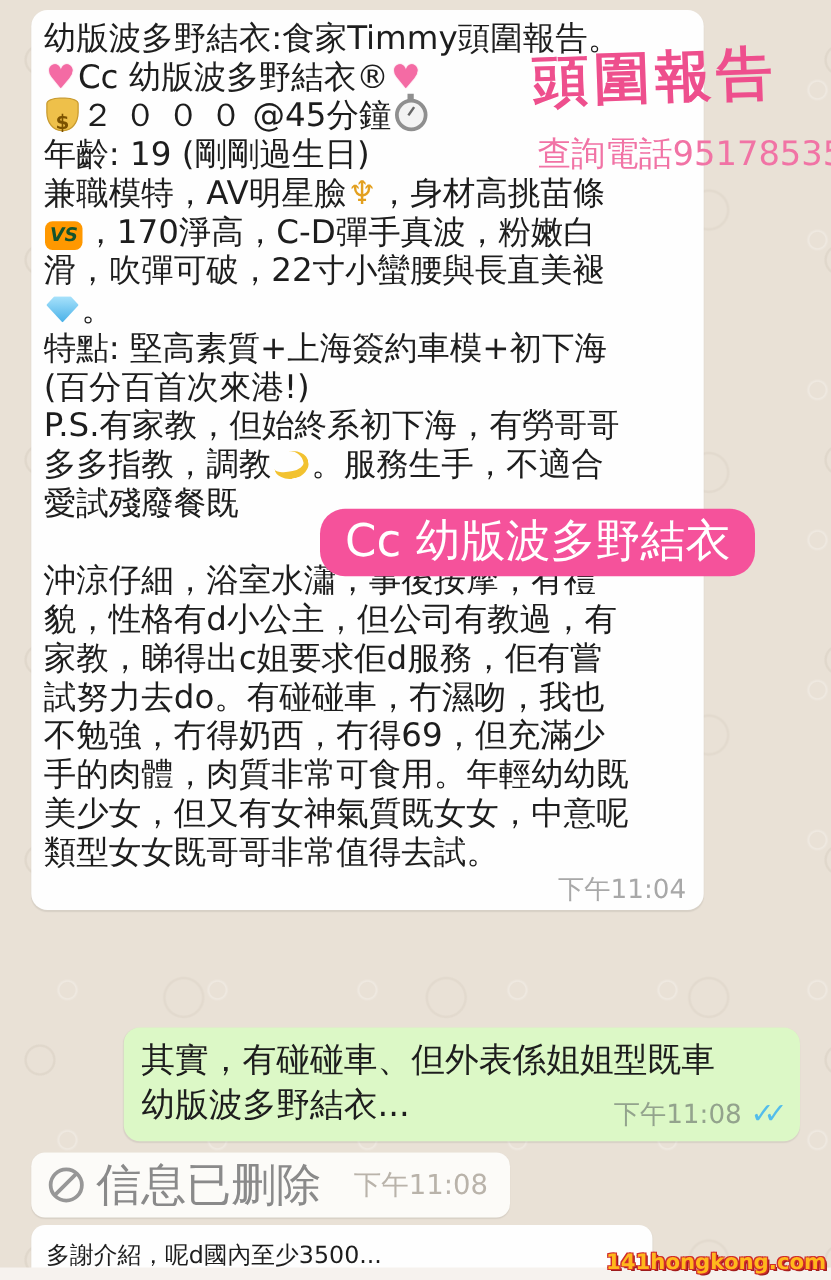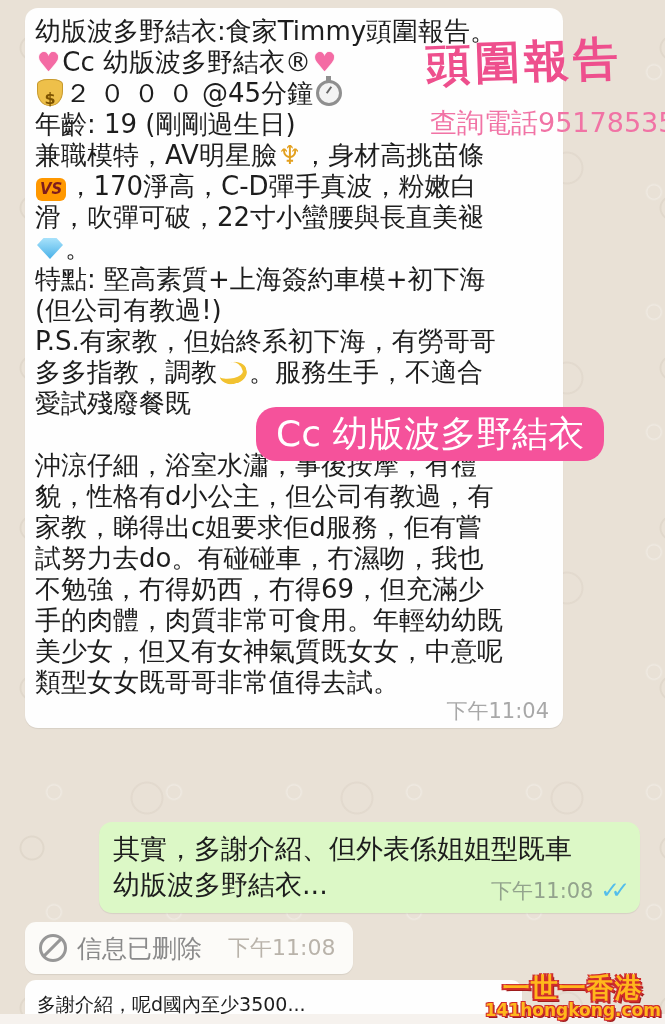--- a/index.html
+++ b/index.html
@@ -39,21 +39,21 @@
   .msg-out .meta{position:absolute;right:10px;bottom:8px;font-size:21px;color:#93a38d;}
   .checks{color:#53bdeb;font-size:23px;letter-spacing:-9px;margin-left:7px;padding-right:9px;font-weight:bold;}
 
   
   .msg-deleted{left:25px;top:922px;height:52px;display:inline-flex;align-items:center;
     gap:10px;padding:0 18px 0 14px;background:#fcfbf8;border-radius:11px;}
   .prohibit-icon{position:relative;display:inline-block;width:22px;height:22px;
     border:3px solid #979797;border-radius:50%;flex:0 0 auto;}
   .prohibit-icon::before{content:"";position:absolute;left:9px;top:-2px;width:3px;height:25px;
     background:#979797;transform:rotate(45deg);}
-  .deleted-label{font-size:25px;color:#8a8a8a;}
+  .deleted-label{font-size:36px;color:#8a8a8a;}
   .msg-deleted .time{font-size:22px;color:#b9b3aa;margin-left:16px;}
 
   
   .msg-last{left:25px;top:980px;width:497px;padding:7px 12px 10px 12px;border-radius:11px;}
   .msg-last .ln{font-size:19px;line-height:34px;white-space:nowrap;}
 
   .footer-strip{position:absolute;left:0;bottom:0;width:100%;height:10px;background:#f6f2ee;z-index:1;}
 
   
   .site-mark{position:absolute;right:4px;bottom:4px;z-index:8;text-align:center;line-height:1.05;}
@@ -66,21 +66,21 @@
   .e-heart{color:#f46ba4;text-shadow:0 0 1px #ef5e9c;padding:0 2px;}
   .e-moneybag{display:inline-block;width:24px;height:25px;background:#eec04a;border:1px solid #c89a2e;
     border-radius:11px 11px 12px 12px / 5px 5px 15px 15px;position:relative;vertical-align:-4px;margin:0 2px;}
   .e-moneybag i{position:absolute;left:0;right:0;top:3px;text-align:center;font-style:normal;
     font-weight:bold;color:#7c5200;font-size:16px;}
   .e-stopwatch{display:inline-block;width:20px;height:20px;border:3px solid #8f8f8f;border-radius:50%;
     background:#f3f3f3;position:relative;vertical-align:-4px;margin:0 3px;}
   .e-stopwatch::before{content:"";position:absolute;left:7px;top:-7px;width:5px;height:5px;background:#8f8f8f;}
   .e-stopwatch::after{content:"";position:absolute;left:9px;top:3px;width:2px;height:8px;background:#666;transform:rotate(35deg);}
   .e-trident{color:#e3a01f;font-weight:bold;padding:0 1px;}
-  .e-vs{display:inline-block;background:#ff9800;color:#7f1d1d;font-weight:bold;font-style:italic;
+  .e-vs{display:inline-block;background:#ff9800;color:#14532d;font-weight:bold;font-style:italic;
     font-size:15px;line-height:15px;padding:4px 4px;border-radius:6px;vertical-align:1px;margin:0 1px;}
   .e-gem{display:inline-block;width:26px;height:21px;vertical-align:-2px;margin:0 2px;
     background:linear-gradient(180deg,#a8e2fb,#49b1e8);
     -webkit-clip-path:polygon(25% 0,75% 0,100% 33%,50% 100%,0 33%);
     clip-path:polygon(25% 0,75% 0,100% 33%,50% 100%,0 33%);}
   .e-banana{display:inline-block;width:24px;height:16px;border-radius:50%;
     border-bottom:6px solid #f2c230;border-right:4px solid #f2c230;
     transform:rotate(-12deg);vertical-align:-3px;margin:0 2px;}
 </style>
 </head>
@@ -93,21 +93,21 @@
     <div class="msg-lines">
         <div class="ln">幼版波多野結衣:食家Timmy頭圍報告。</div>
         <div class="ln"><span class="e-heart">♥</span>Cc 幼版波多野結衣®<span class="e-heart">♥</span></div>
         <div class="ln"><span class="e-moneybag"><i>$</i></span>２ ０ ０ ０ @45分鐘<span class="e-stopwatch"></span></div>
         <div class="ln">年齡: 19 (剛剛過生日)</div>
         <div class="ln">兼職模特，AV明星臉<span class="e-trident">♆</span>，身材高挑苗條</div>
         <div class="ln"><span class="e-vs">VS</span>，170淨高，C-D彈手真波，粉嫩白</div>
         <div class="ln">滑，吹彈可破，22寸小蠻腰與長直美褪</div>
         <div class="ln"><span class="e-gem"></span>。</div>
         <div class="ln">特點: 堅高素質+上海簽約車模+初下海</div>
-        <div class="ln">(但公司有教過!)</div>
+        <div class="ln">(百分百首次來港!)</div>
         <div class="ln">P.S.有家教，但始終系初下海，有勞哥哥</div>
         <div class="ln">多多指教，調教<span class="e-banana"></span>。服務生手，不適合</div>
         <div class="ln">愛試殘廢餐既</div>
         <div class="ln">&nbsp;</div>
         <div class="ln">沖涼仔細，浴室水瀟，事後按摩，有禮</div>
         <div class="ln">貌，性格有d小公主，但公司有教過，有</div>
         <div class="ln">家教，睇得出c姐要求佢d服務，佢有嘗</div>
         <div class="ln">試努力去do。有碰碰車，冇濕吻，我也</div>
         <div class="ln">不勉強，冇得奶西，冇得69，但充滿少</div>
         <div class="ln">手的肉體，肉質非常可食用。年輕幼幼既</div>
@@ -119,37 +119,36 @@
     </div>
   </div>
 
   <div class="overlay-badge">Cc 幼版波多野結衣</div>
 
   <div class="stamp">頭圍報告</div>
   <div class="stamp-phone">查詢電話95178535</div>
 
   <div class="bubble outgoing msg-out">
     <div class="msg-lines">
-        <div class="ln">其實，多謝介紹、但外表係姐姐型既車</div>
+        <div class="ln">其實，有碰碰車、但外表係姐姐型既車</div>
         <div class="ln">幼版波多野結衣...</div>
       </div>
     <div class="meta">
       <span>下午11:08</span><span class="checks">✓✓</span>
     </div>
   </div>
 
   <div class="bubble msg-deleted">
     <span class="prohibit-icon"></span>
     <span class="deleted-label">信息已删除</span>
     <span class="time">下午11:08</span>
   </div>
 
   <div class="bubble incoming msg-last">
     <div class="msg-lines">
         <div class="ln">多謝介紹，呢d國內至少3500...</div>
       </div>
   </div>
 
   <div class="site-mark">
-    <div class="site-name">一世一香港</div>
     <div class="site-url">141hongkong.com</div>
   </div>
 </div>
 
 </body></html>

